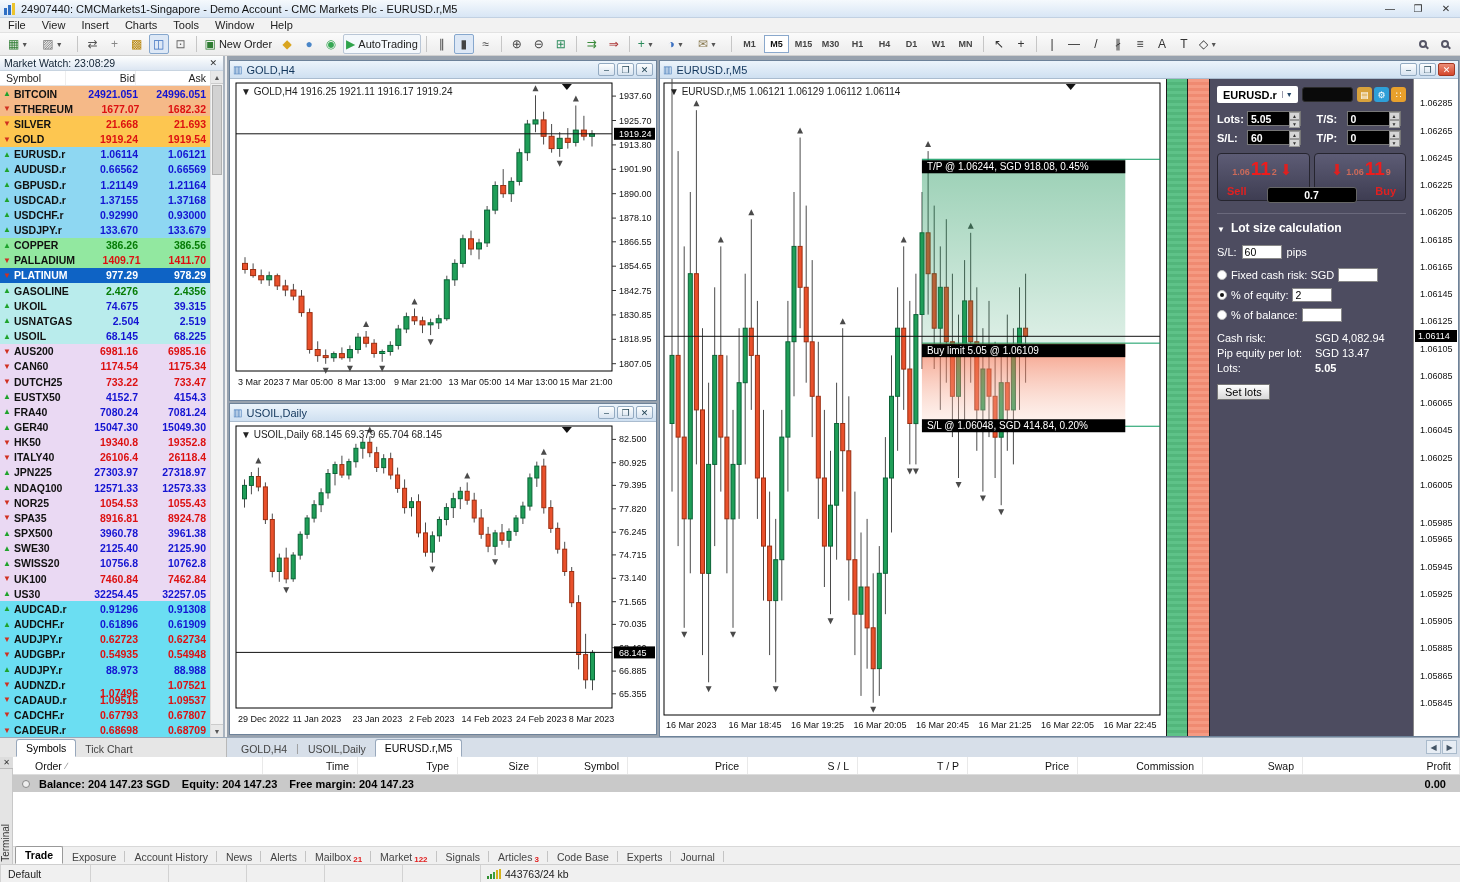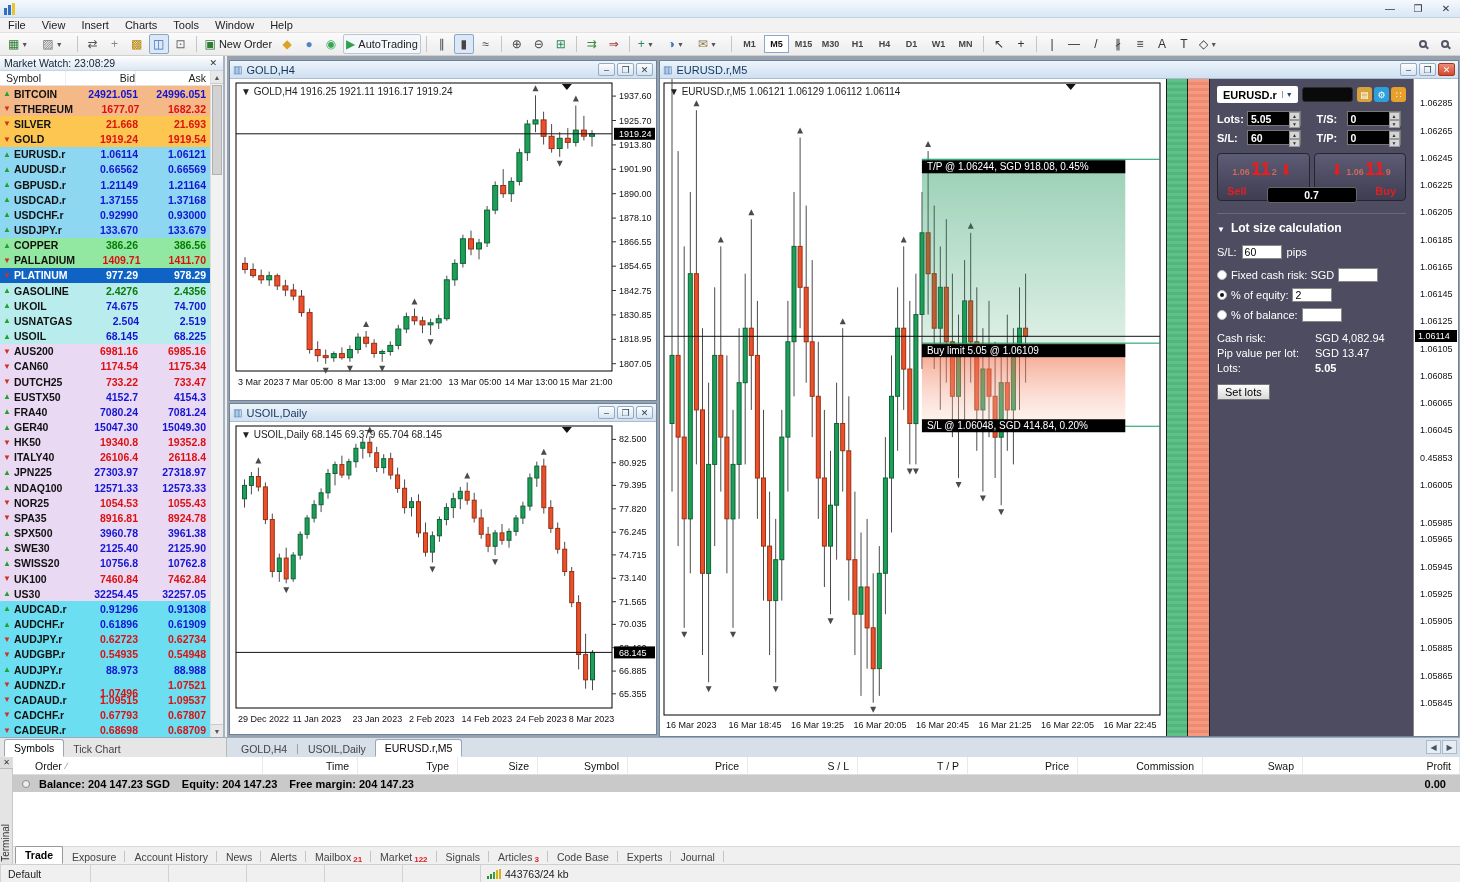--- a/index.html
+++ b/index.html
@@ -106,21 +106,21 @@
   .radio { width:10px; height:10px; border-radius:50%; background:#fff; border:1px solid #bbb; position:relative; flex:none; }
   .radio.sel::after { content:""; position:absolute; left:2px; top:2px; width:4px; height:4px; border-radius:50%; background:#111; }
   .tp-sum { margin-top:10px; }
   .tp-sumrow { display:flex; font-size:11px; margin-bottom:3px; }
   .tp-sumrow .k { width:98px; flex:none; }
   .tp-sumrow.strong .v { font-weight:bold; }
   .tp-setlots { margin-top:7px; font-size:11px; font-family:"Liberation Sans",sans-serif; background:linear-gradient(#fefefe,#d9d9d9); border:1px solid #777; color:#000; padding:1px 7px; }
 
   
   #tabstrip { position:absolute; top:737px; left:0; width:1460px; height:20px; background:#d7dfe9; border-top:1px solid #9aa8b8; display:flex; }
-  .mw-tabs { width:227px; display:flex; background:#e6e6e6; border-right:1px solid #b8b8b8; padding-left:4px; }
+  .mw-tabs { width:227px; display:flex; background:#e6e6e6; border-right:1px solid #b8b8b8; padding-left:16px; }
   .tab { height:17px; margin-top:2px; display:flex; align-items:center; padding:0 9px; font-size:10.5px; color:#444; }
   .tab.active { background:#fff; border:1px solid #98a8bc; border-bottom-color:#fff; border-radius:3px 3px 0 0; color:#000; margin-top:1px; height:18px; }
   .tab-sep { color:#999; margin-top:4px; }
   #chart-tabs { flex:1; display:flex; padding-left:5px; }
   .ct-scroll { margin-left:auto; display:flex; gap:1px; padding:2px 3px; }
   .ct-arr { width:15px; height:14px; font-size:8px; display:flex; align-items:center; justify-content:center; color:#456; background:#e7edf4; border:1px solid #aabbcc; }
 
   
   #terminal { position:absolute; top:757px; left:0; width:1460px; height:107px; background:#fff; }
   .term-side { position:absolute; left:0; top:0; width:13px; height:100%; background:#e4e4e4; border-right:1px solid #c8c8c8; }
@@ -152,20 +152,21 @@
 </style>
 </head>
 <body>
 
 <div id="titlebar">
   <span class="logo-bars">
     <i style="height:7px;background:#2f6fc4"></i>
       <i style="height:10px;background:#2f6fc4"></i>
       <i style="height:12px;background:#ecc42e"></i>
   </span>
+  <span id="title-text">24907440: CMCMarkets1-Singapore - Demo Account - CMC Markets Plc - EURUSD.r,M5</span>
   <span class="win-ctrl">
     <span class="win-btn">—</span>
     <span class="win-btn">❐</span>
     <span class="win-btn">✕</span>
   </span>
 </div>
 
 <div id="menubar">
     <span class="menu-item">File</span>
     <span class="menu-item">View</span>
@@ -405,21 +406,21 @@
         <div class="mw-row" style="background: rgb(185, 236, 236);">
           <span class="mw-arrow" style="color: rgb(31, 163, 44);">▲</span>
           <span class="mw-sym" style="color: rgb(17, 17, 17);">GASOLINE</span>
           <span class="mw-bid" style="color: rgb(6, 125, 6);">2.4276</span>
           <span class="mw-ask" style="color: rgb(6, 125, 6);">2.4356</span>
         </div>
         <div class="mw-row" style="background: rgb(185, 236, 236);">
           <span class="mw-arrow" style="color: rgb(31, 163, 44);">▲</span>
           <span class="mw-sym" style="color: rgb(17, 17, 17);">UKOIL</span>
           <span class="mw-bid" style="color: rgb(20, 20, 210);">74.675</span>
-          <span class="mw-ask" style="color: rgb(20, 20, 210);">74.700</span>
+          <span class="mw-ask" style="color: rgb(20, 20, 210);">39.315</span>
         </div>
         <div class="mw-row" style="background: rgb(185, 236, 236);">
           <span class="mw-arrow" style="color: rgb(31, 163, 44);">▲</span>
           <span class="mw-sym" style="color: rgb(17, 17, 17);">USNATGAS</span>
           <span class="mw-bid" style="color: rgb(20, 20, 210);">2.504</span>
           <span class="mw-ask" style="color: rgb(20, 20, 210);">2.519</span>
         </div>
         <div class="mw-row" style="background: rgb(185, 236, 236);">
           <span class="mw-arrow" style="color: rgb(31, 163, 44);">▲</span>
           <span class="mw-sym" style="color: rgb(17, 17, 17);">USOIL</span>
@@ -1187,21 +1188,21 @@
                   <span>% of balance:</span>
                   <span class="tp-whiteinput"></span>
                 </div>
               </div>
             <div class="tp-sum">
               <div class="tp-sumrow">
                   <span class="k">Cash risk:</span>
                   <span class="v">SGD 4,082.94</span>
                 </div>
               <div class="tp-sumrow">
-                  <span class="k">Pip value per lot:</span>
+                  <span class="k">Pip equity per lot:</span>
                   <span class="v">SGD 13.47</span>
                 </div>
               <div class="tp-sumrow strong">
                   <span class="k">Lots:</span>
                   <span class="v">5.05</span>
                 </div>
             </div>
             <button class="tp-setlots">Set lots</button>
           </div>
         </div>
@@ -1213,21 +1214,21 @@
             <span class="ax-tick" style="top:101.2px">1.06225</span>
             <span class="ax-tick" style="top:128.4px">1.06205</span>
             <span class="ax-tick" style="top:155.6px">1.06185</span>
             <span class="ax-tick" style="top:182.9px">1.06165</span>
             <span class="ax-tick" style="top:210.1px">1.06145</span>
             <span class="ax-tick" style="top:237.4px">1.06125</span>
             <span class="ax-tick" style="top:264.6px">1.06105</span>
             <span class="ax-tick" style="top:291.8px">1.06085</span>
             <span class="ax-tick" style="top:319.1px">1.06065</span>
             <span class="ax-tick" style="top:346.3px">1.06045</span>
-            <span class="ax-tick" style="top:373.6px">0.45853</span>
+            <span class="ax-tick" style="top:373.6px">1.06025</span>
             <span class="ax-tick" style="top:400.8px">1.06005</span>
             <span class="ax-tick" style="top:439px">1.05985</span>
             <span class="ax-tick" style="top:455.3px">1.05965</span>
             <span class="ax-tick" style="top:482.5px">1.05945</span>
             <span class="ax-tick" style="top:509.8px">1.05925</span>
             <span class="ax-tick" style="top:537.0px">1.05905</span>
             <span class="ax-tick" style="top:564.3px">1.05885</span>
             <span class="ax-tick" style="top:591.5px">1.05865</span>
             <span class="ax-tick" style="top:618.7px">1.05845</span>
             <span class="ax-tag" style="top:251.3px">1.06114</span>

